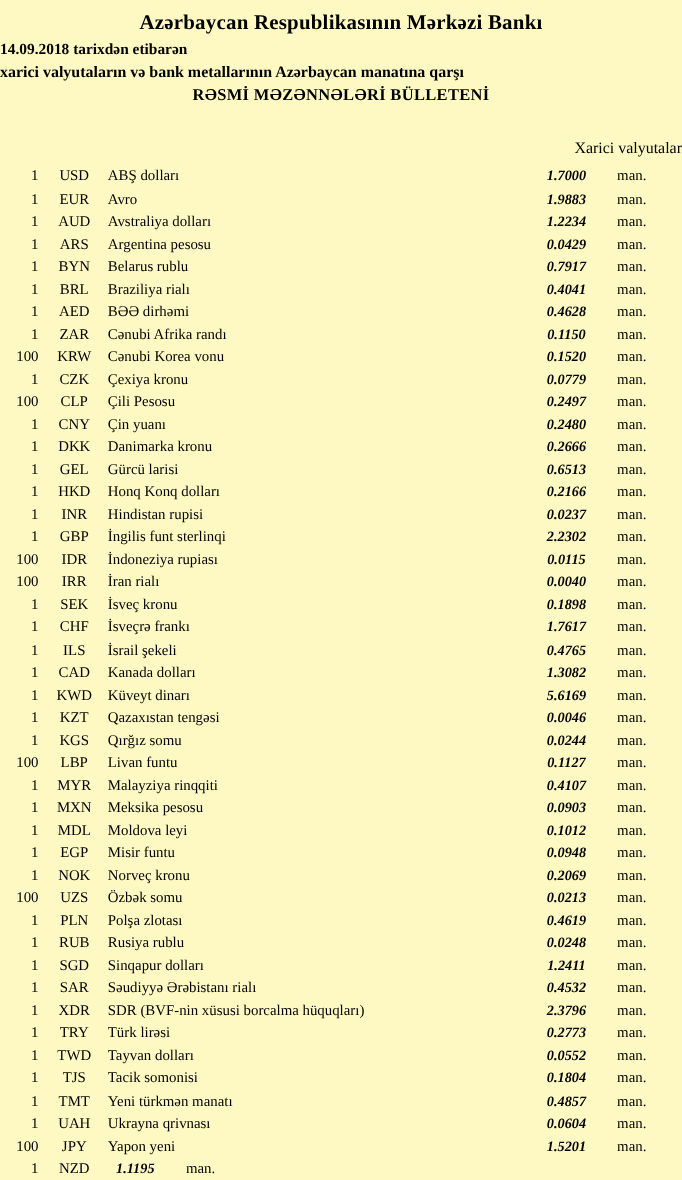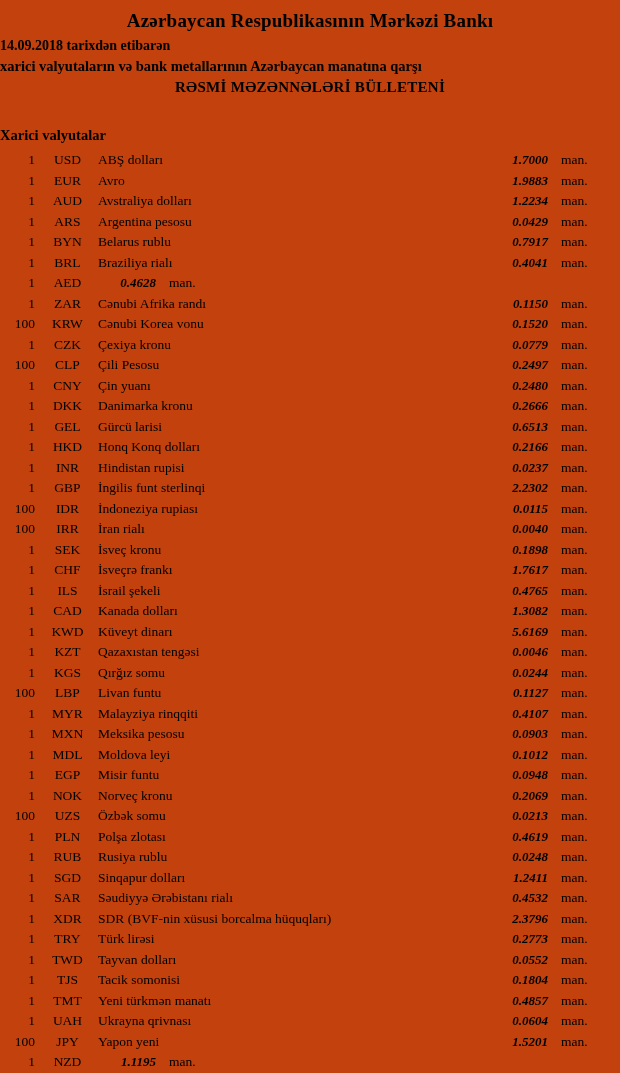--- a/index.html
+++ b/index.html
@@ -11,21 +11,21 @@
     width: 620px;
     height: 1073px;
     overflow: hidden;
     color: #000000;
     font-family: "Liberation Serif", "DejaVu Serif", serif;
     -webkit-font-smoothing: antialiased;
   }
   .page {
     width: 620px;
     height: 1073px;
-    background: #c2410c;
+    background: #fef9c3;
   }
   .title {
     padding-top: 9px;
     font-size: 19px;
     font-weight: bold;
     text-align: center;
     line-height: 23px;
     letter-spacing: 0.2px;
   }
   .date-line {
@@ -44,22 +44,22 @@
   .bulletin-title {
     font-size: 15px;
     font-weight: bold;
     text-align: center;
     line-height: 20px;
     letter-spacing: 0.3px;
   }
   .section-title {
     margin-top: 28px;
     font-size: 14.5px;
-    font-weight: bold;
-    text-align: left;
+    font-weight: normal;
+    text-align: right;
     line-height: 20px;
   }
   .rates-table {
     margin-top: 5px;
     padding: 0 26px 0 8px;
   }
   .row {
     display: flex;
     align-items: baseline;
     height: 20.5px;
@@ -81,21 +81,21 @@
   .name {
     flex: 1;
     padding-left: 8px;
     font-size: 13.5px;
     white-space: nowrap;
     overflow: hidden;
   }
   .rate {
     flex: none;
     width: 66px;
-    text-align: right;
+    text-align: center;
     font-size: 13px;
     font-weight: bold;
     font-style: italic;
   }
   .unit {
     flex: none;
     box-sizing: border-box;
     width: 46px;
     padding-left: 13px;
     font-size: 13.5px;
@@ -159,20 +159,21 @@
     <span class="qty">1</span>
     <span class="code">BRL</span>
     <span class="name">Braziliya rialı</span>
     <span class="rate">0.4041</span>
     <span class="unit">man.</span>
   </div>
 
   <div class="row">
     <span class="qty">1</span>
     <span class="code">AED</span>
+    <span class="name">BƏƏ dirhəmi</span>
     <span class="rate">0.4628</span>
     <span class="unit">man.</span>
   </div>
 
   <div class="row">
     <span class="qty">1</span>
     <span class="code">ZAR</span>
     <span class="name">Cənubi Afrika randı</span>
     <span class="rate">0.1150</span>
     <span class="unit">man.</span>

